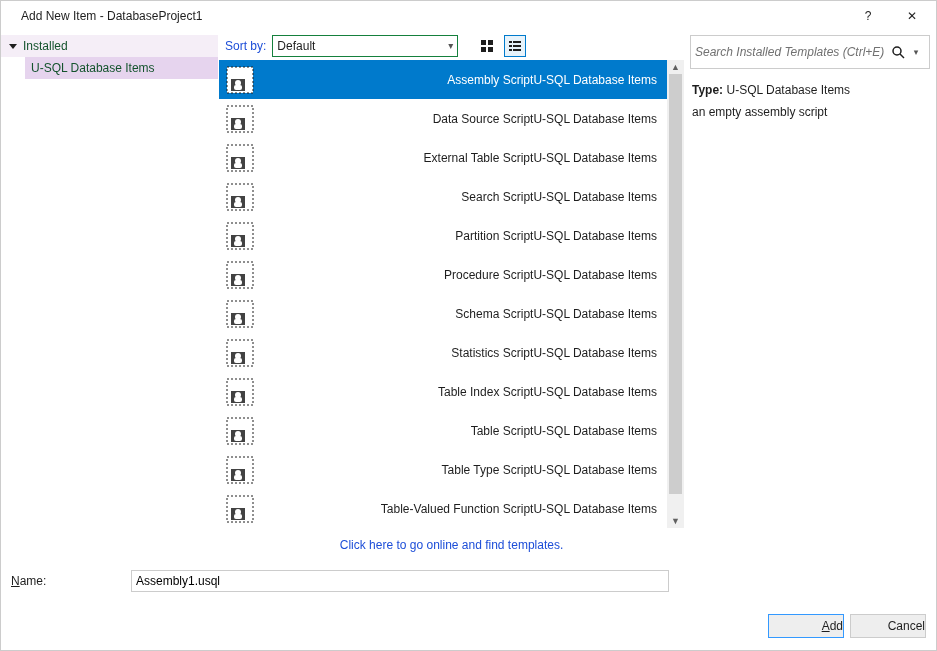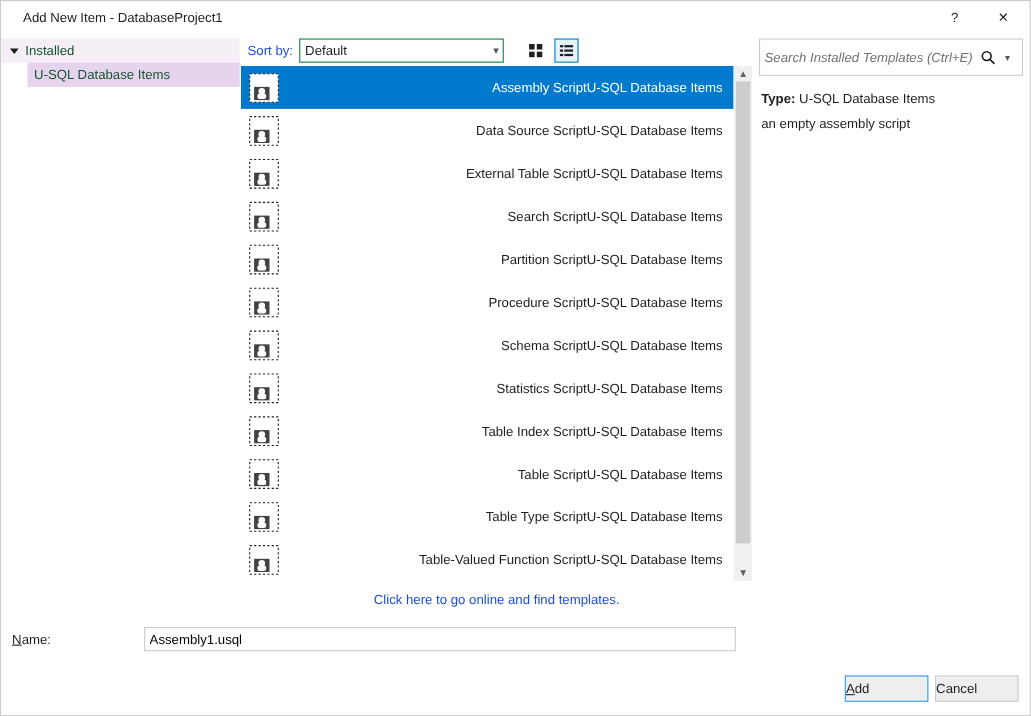--- a/index.html
+++ b/index.html
@@ -41,21 +41,21 @@
   .searchbox .sicon { width: 18px; display:flex; justify-content:center; align-items:center; }
   .desc { padding: 4px 8px; line-height: 18px; }
   .desc .type-line { margin-bottom: 4px; }
   .desc .type-label { font-weight: bold; }
   .linkbar { text-align: center; padding: 10px 0 14px 0; }
   .linkbar a { color: #1d4ed8; cursor: pointer; }
   .footer1 { display: flex; align-items: center; padding: 4px 10px 18px 10px; gap: 8px; }
   .footer1 label { width: 112px; }
   .footer1 input { flex: 1; max-width: 538px; height: 22px; border: 1px solid #ccc; padding: 0 4px; font-size: 12px; }
   .footer2 { display: flex; justify-content: flex-end; padding: 4px 10px 12px 10px; gap: 6px; }
-  .btn { width: 76px; height: 24px; border: 1px solid #ccc; background: #eee; display:flex; align-items:center; justify-content:flex-start; cursor: default; }
+  .btn { width: 76px; height: 24px; border: 1px solid #ccc; background: #eee; display:flex; align-items:center; justify-content:flex-end; cursor: default; }
   .btn.primary { border: 1px solid #3399ff; background: #eee; }
   .u { text-decoration: underline; }
 </style>
 </head>
 <body>
 
 <div class="titlebar">
   <div class="title">Add New Item - DatabaseProject1</div>
   <div class="tbtn">
       <span>?</span>

